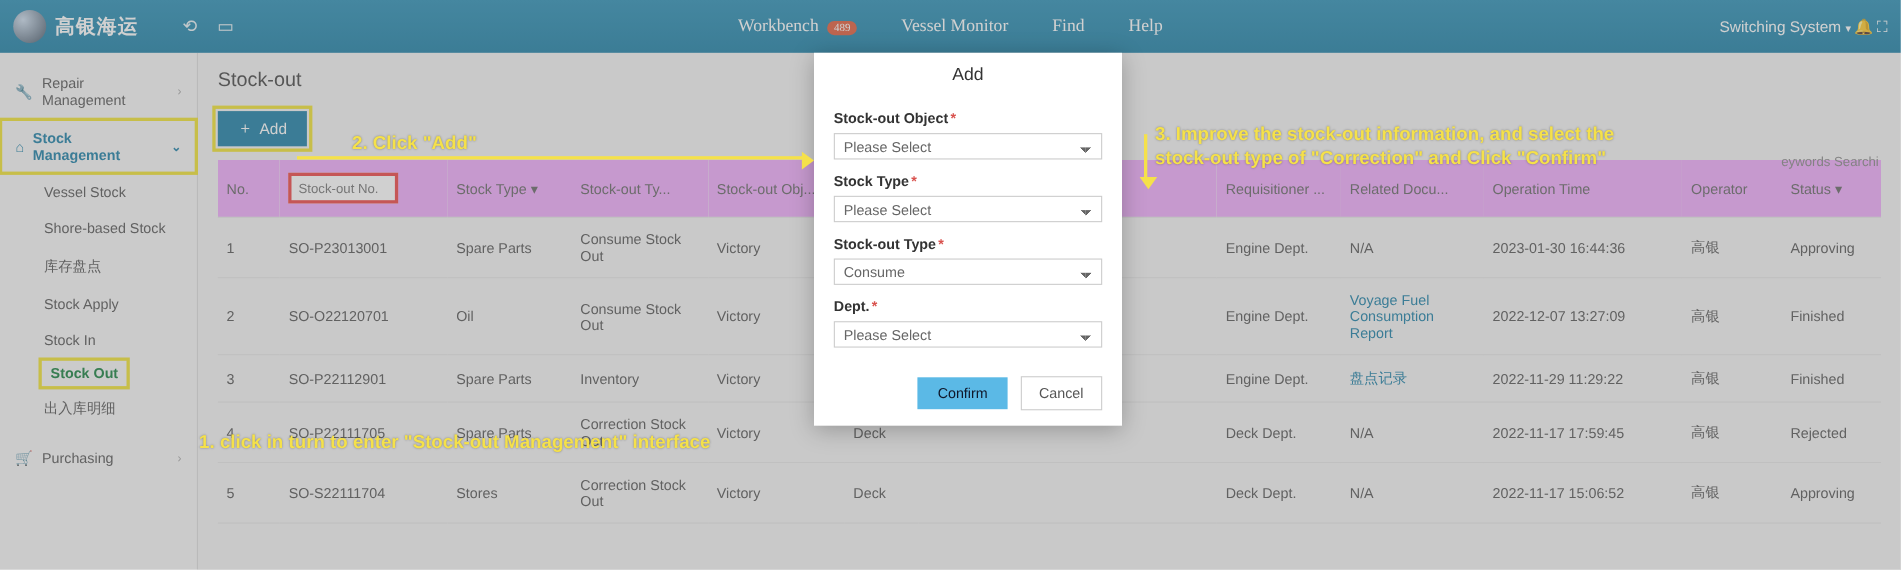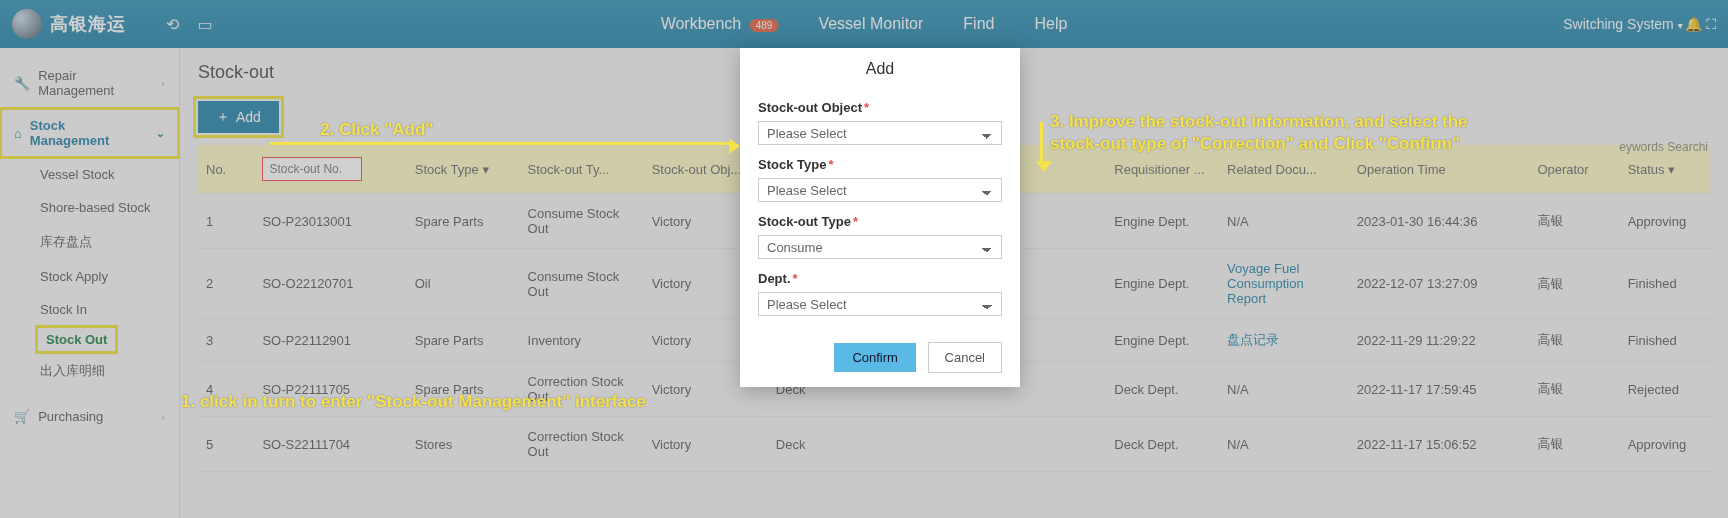--- a/index.html
+++ b/index.html
@@ -27,21 +27,21 @@
   .logo-circle {
     width: 30px; height: 30px; border-radius: 50%;
     background: radial-gradient(circle at 30% 30%, #cde, #456);
     margin-right: 8px;
   }
   .brand { font-size: 18px; font-weight: bold; letter-spacing: 1px; }
   .top-icons { margin-left: 40px; display:flex; gap:18px; align-items:center; opacity:.9;}
   .top-icons span { font-size:16px; cursor:pointer;}
   .nav-center {
     position:absolute; left:50%; transform:translateX(-50%);
-    display:flex; gap:40px; font-size:16px;
+    display:flex; gap:40px; font-size:16px;font-family:Liberation Serif, serif;
   }
   .nav-item { cursor:pointer; position:relative;}
   .badge {
     background:#e25b3a; color:#fff; border-radius:8px;
     font-size:10px; padding:1px 6px; margin-left:4px;
   }
   .top-right { margin-left:auto; display:flex; align-items:center; gap:3px; font-size:14px;}
   .chev-down::after{content:"▾"; font-size:10px; margin-left:4px;}
 
   
@@ -69,23 +69,23 @@
   .keywords-hint{ position:absolute; right:20px; top:92px; color:#888; font-size:12px;}
 
   table.grid {
     width:100%; border-collapse:collapse; table-layout:fixed;
   }
   table.grid th, table.grid td {
     text-align:left; padding:12px 8px; border-bottom:1px solid #e6e6e6;
     white-space:nowrap; overflow:hidden; text-overflow:ellipsis;
     font-size:13px; color:#555;
   }
-  table.grid th { color:#666; font-weight:normal; background:#fef9c3;}
+  table.grid th { color:#666; font-weight:normal; background:#f0abfc;}
   .th-input {
-    width:100px; padding:4px 6px; border:1px solid #ef4444; font-size:12px;
+    width:100px; padding:4px 6px; border:3px solid #ef4444; font-size:12px;
     background:#fff; color:#888;
   }
   .link { color:#1b7fa6; cursor:pointer;}
   .col-no{width:50px;} .col-num{width:135px;} .col-type{width:100px;}
   .col-otype{width:110px;} .col-obj{width:110px;} .col-stoc{width:60px;}
   .col-req{width:100px;} .col-doc{width:115px;} .col-time{width:160px;}
   .col-op{width:80px;} .col-status{width:80px;}
 
   
   .dim {

